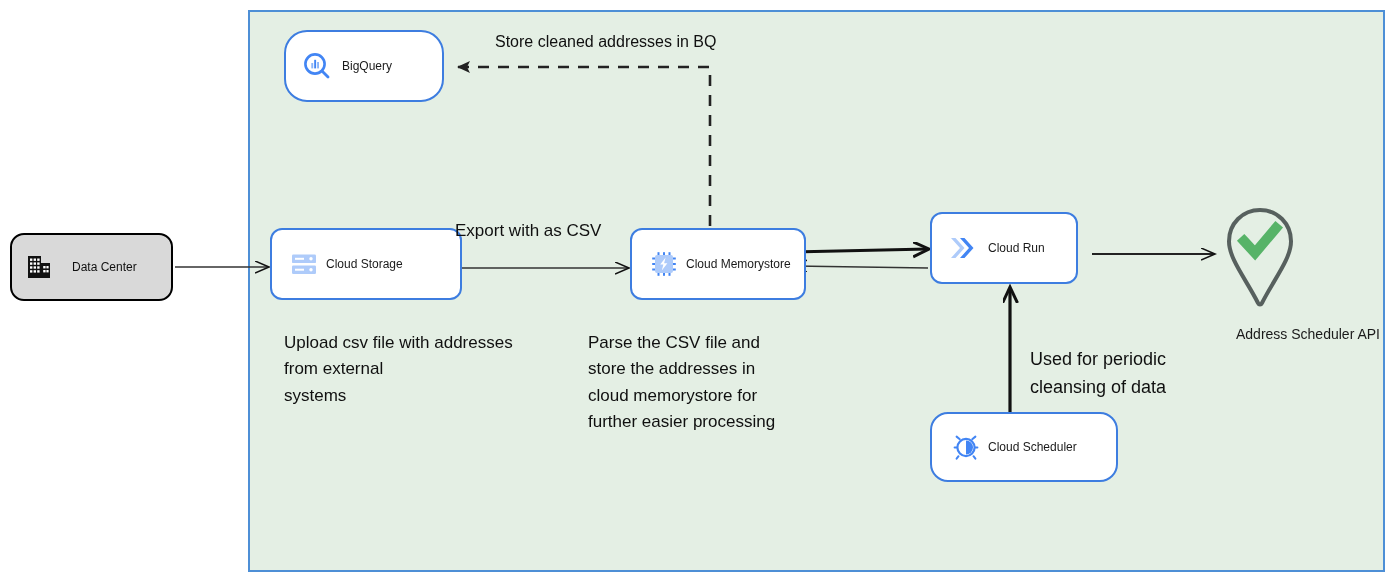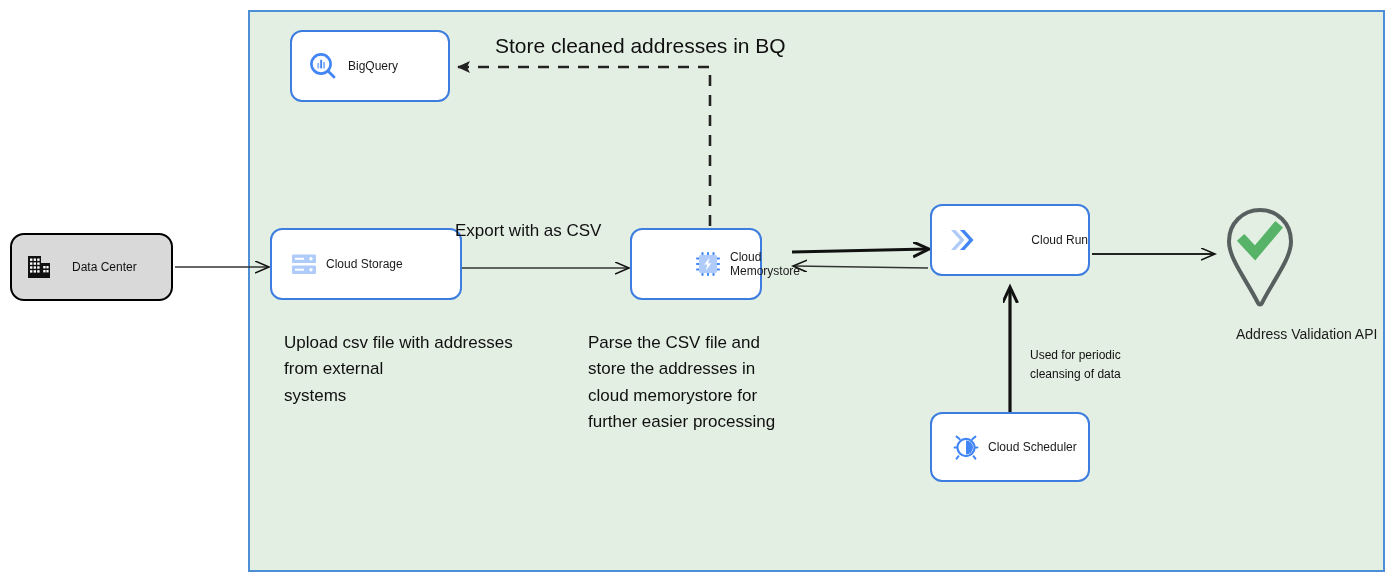--- a/index.html
+++ b/index.html
@@ -53,42 +53,42 @@
     justify-content: center;
   }
   .node .lbl {
     flex: 1 1 auto;
     font-size: 12px;
     color: #1a1a1a;
     line-height: 1.2;
   }
   
   #node-bigquery {
-    left: 290px; top: 30px; width: 160px; height: 72px;
+    left: 284px; top: 30px; width: 160px; height: 72px; border-radius: 23px;
   }
   #node-bigquery .ico { width: 46px; padding-left: 8px; }
   #node-bigquery .lbl { padding-left: 2px; }
 
   #node-storage {
     left: 270px; top: 228px; width: 192px; height: 72px;
   }
   #node-storage .ico { width: 44px; padding-left: 10px; }
 
   #node-memorystore {
-    left: 630px; top: 228px; width: 132px; height: 72px; padding-left: 44px;
+    left: 630px; top: 228px; width: 176px; height: 72px;
   }
   #node-memorystore .ico { width: 44px; padding-left: 10px; }
 
   #node-cloudrun {
-    left: 930px; top: 204px; width: 160px; height: 72px; text-align: right;
+    left: 930px; top: 212px; width: 148px; height: 72px;
   }
   #node-cloudrun .ico { width: 48px; padding-left: 8px; }
 
   #node-scheduler {
-    left: 930px; top: 412px; width: 160px; height: 70px;
+    left: 930px; top: 412px; width: 188px; height: 70px; border-radius: 18px;
   }
   #node-scheduler .ico { width: 44px; padding-left: 12px; }
 
   
   #node-datacenter {
     position: absolute;
     left: 10px; top: 233px; width: 163px; height: 68px;
     box-sizing: border-box;
     display: flex;
     align-items: center;
@@ -111,25 +111,25 @@
     font-size: 14px; color: #1a1a1a; line-height: 1.5;
   }
 
   
   .note {
     position: absolute;
     color: #101010;
     line-height: 1.55;
     white-space: pre-line;
   }
-  #note-bq     { left: 495px; top: 30px;  font-size: 21px; }
+  #note-bq     { left: 495px; top: 30px;  font-size: 16px; }
   #note-csv    { left: 455px; top: 218px; font-size: 17px; }
   #note-upload { left: 284px; top: 330px; font-size: 17px; width: 250px; }
   #note-parse  { left: 588px; top: 330px; font-size: 17px; width: 260px; }
-  #note-sched  { left: 1030px; top: 346px; font-size: 12px; width: 180px; }
+  #note-sched  { left: 1030px; top: 346px; font-size: 18px; width: 180px; }
 </style>
 </head>
 <body>
 
 <div id="canvas">
 
   <div class="zone"></div>
 
   <svg class="svg-layer" viewBox="0 0 1400 580" xmlns="http://www.w3.org/2000/svg">
     <defs>
@@ -280,21 +280,21 @@
     </span>
     <span class="lbl">Cloud Scheduler</span>
   </div>
 
   <div id="node-api">
     <svg width="84" height="104" viewBox="0 0 84 104" xmlns="http://www.w3.org/2000/svg">
       <path d="M42,4 C24.5,4 11,17.6 11,35.2 C11,53 28,73 40,97 C41,99 43,99 44,97 C56,73 73,53 73,35.2 C73,17.6 59.5,4 42,4 Z" fill="none" stroke="#57605e" stroke-width="4"></path>
       <path d="M26,35 L37,47 L58,22" fill="none" stroke="#57b368" stroke-width="10" stroke-linecap="square" stroke-linejoin="miter"></path>
     </svg>
   </div>
-  <div id="api-caption">Address Validation
+  <div id="api-caption">Address Scheduler
 API</div>
 
   <div class="note" id="note-bq">Store cleaned addresses in BQ</div>
 
   <div class="note" id="note-csv">Export with as CSV</div>
 
   <div class="note" id="note-upload">Upload csv file with addresses
 from external
 systems</div>
 

